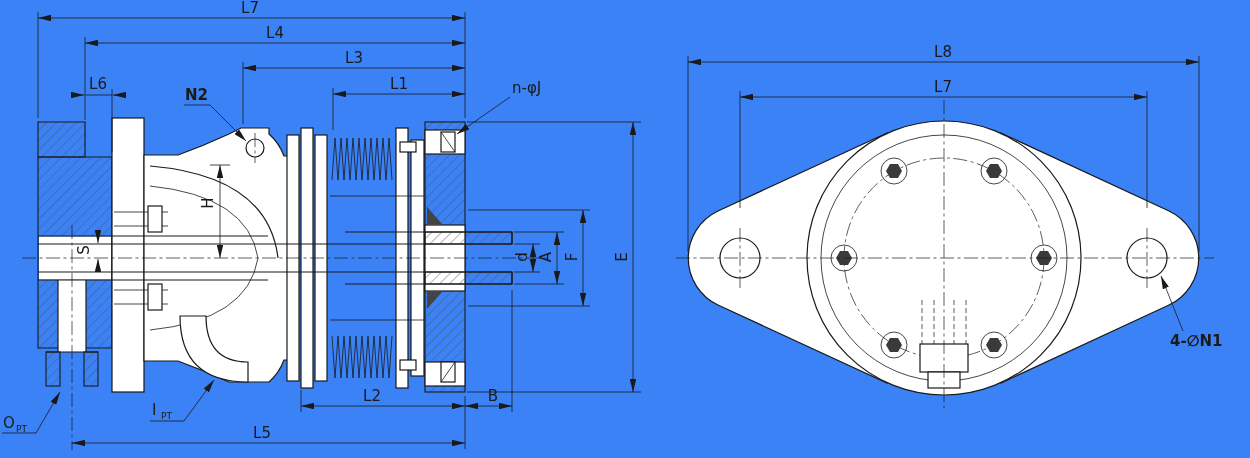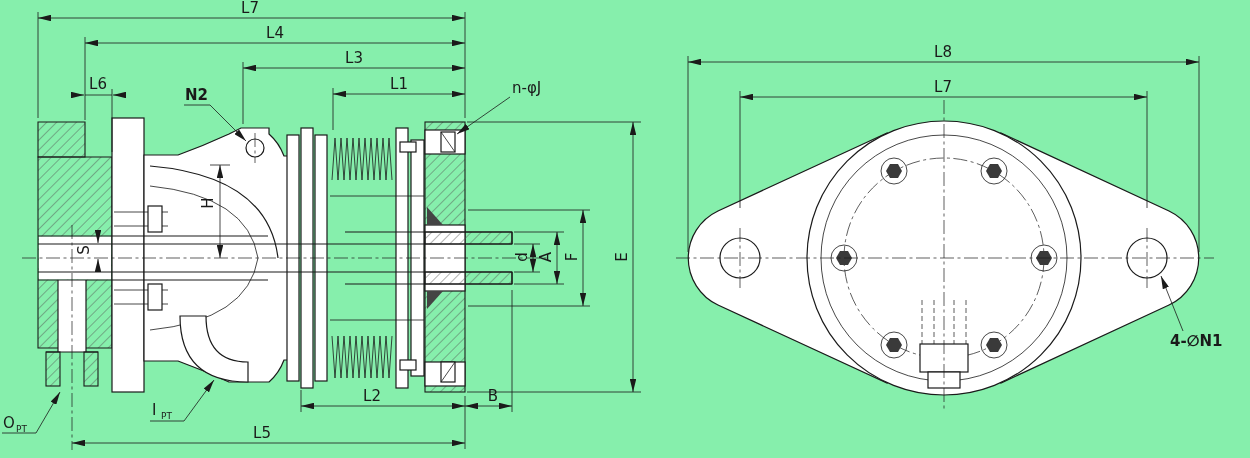--- a/index.html
+++ b/index.html
@@ -1,16 +1,16 @@
 <!DOCTYPE html>
 <html><head>
 <meta charset="utf-8">
 <style>
   html,body{margin:0;padding:0;background:#ffffff;}
-  .page{width:1250px;height:458px;background:#86efac;overflow:hidden;}
+  .page{width:1250px;height:458px;background:#3b82f6;overflow:hidden;}
   svg{display:block;}
   svg text{font-family:"DejaVu Sans","Liberation Sans",sans-serif;font-size:15px;fill:#1a1a1a;}
   .thin{stroke:#1a1a1a;stroke-width:0.8;fill:none;}
   .med{stroke:#1a1a1a;stroke-width:1.2;fill:none;}
   .wht{stroke:#1a1a1a;stroke-width:1.2;fill:#ffffff;}
   .hatched{fill:url(#hatch);stroke:#1a1a1a;stroke-width:1.1;}
   .clear{fill:#ffffff;stroke:none;}
   .cl{stroke:#1a1a1a;stroke-width:0.7;stroke-dasharray:14 3.5 3 3.5;fill:none;}
   .hid{stroke:#333;stroke-width:0.8;stroke-dasharray:5 3;fill:none;}
   .dim{stroke:#1a1a1a;stroke-width:0.8;fill:none;}

